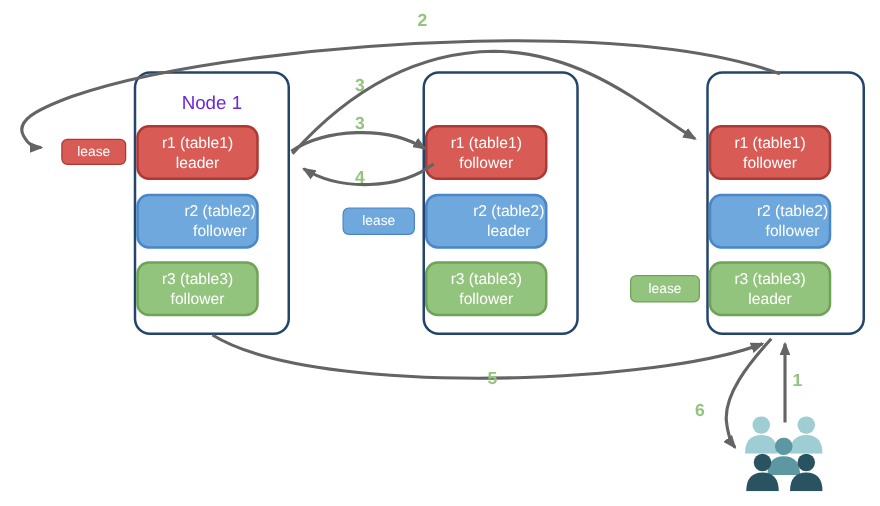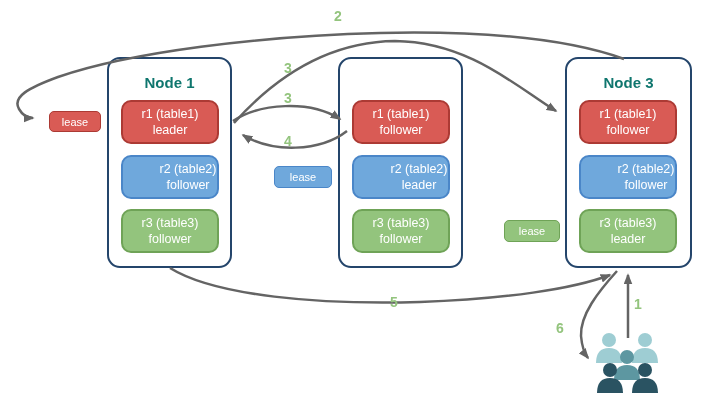--- a/index.html
+++ b/index.html
@@ -1,21 +1,21 @@
 <!DOCTYPE html>
 <html><head>
 <meta charset="utf-8">
 <style>
   html,body{margin:0;padding:0;background:#ffffff;}
   .canvas{position:relative;width:704px;height:405px;background:#ffffff;overflow:hidden;
           font-family:"Liberation Sans",sans-serif;}
   .node{position:absolute;top:57px;width:125px;height:211px;background:#ffffff;
         border:2px solid #24456B;border-radius:13px;box-sizing:border-box;z-index:1;}
-  .node-title{margin-top:15px;text-align:center;font-size:15px;font-weight:700;color:#0f766e;}
-  .replica{position:absolute;left:12px;width:98px;height:44px;border-radius:10px;box-sizing:border-box;
+  .node-title{margin-top:15px;text-align:center;font-size:15px;font-weight:400;color:#6d28d9;}
+  .replica{position:absolute;left:0;width:98px;height:44px;border-radius:10px;box-sizing:border-box;
            display:flex;flex-direction:column;align-items:center;justify-content:center;
            color:#ffffff;font-size:12.5px;line-height:1.3;text-align:center;}
   .replica.red{background:#D95B55;border:2px solid #AC3A34;}
   .replica.blue{background:#6FA8DC;border:2px solid #4A86C8;padding-left:36px;}
   .replica.green{background:#93C47D;border:2px solid #6FA357;}
   .r-pos-0{top:41px;} .r-pos-1{top:96px;} .r-pos-2{top:150px;}
   .lease{position:absolute;height:22px;border-radius:5px;box-sizing:border-box;z-index:3;
          display:flex;align-items:center;justify-content:center;color:#ffffff;font-size:11px;}
   .lease-red{left:49px;top:111px;width:52px;height:21px;background:#D95B55;border:1.5px solid #AC3A34;}
   .lease-blue{left:274px;top:166px;width:58px;background:#6FA8DC;border:1.5px solid #4A86C8;}
@@ -53,21 +53,20 @@
       <span>r2 (table2)</span>
       <span>leader</span>
     </div>
     <div class="replica green r-pos-2">
       <span>r3 (table3)</span>
       <span>follower</span>
     </div>
   </div>
 
   <div class="node" style="left:565px;width:127px;">
-    <div class="node-title">Node 3</div>
     <div class="replica red r-pos-0">
       <span>r1 (table1)</span>
       <span>follower</span>
     </div>
     <div class="replica blue r-pos-1">
       <span>r2 (table2)</span>
       <span>follower</span>
     </div>
     <div class="replica green r-pos-2">
       <span>r3 (table3)</span>

